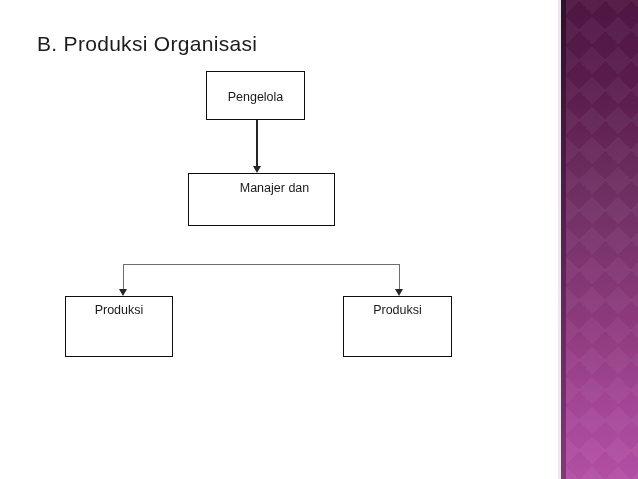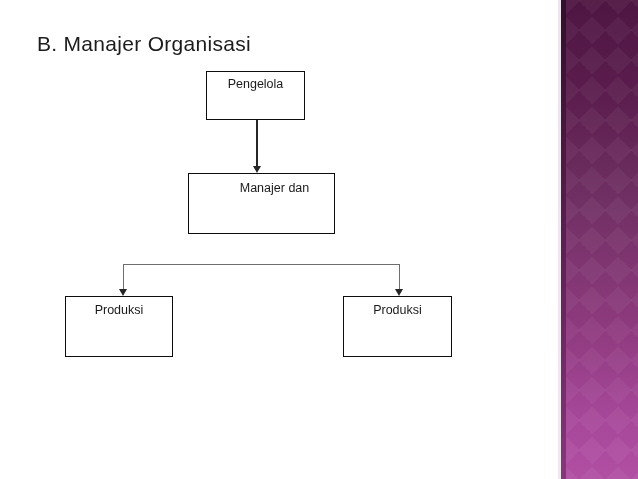--- a/index.html
+++ b/index.html
@@ -43,24 +43,24 @@
   
   .node {
     position: absolute;
     background: #ffffff;
     border: 1.4px solid #0d0d0d;
     box-sizing: border-box;
     text-align: center;
     color: #1a1a1a;
     font-size: 12.5px;
     line-height: 15px;
-    padding-top: 5px;
+    padding-top: 18px;
   }
   .node-pengelola { left: 206px; top: 71px;  width: 99px;  height: 49px; }
-  .node-manajer   { left: 188px; top: 173px; width: 147px; height: 61px; padding-top: 7px; padding-left: 26px; }
+  .node-manajer   { left: 188px; top: 173px; width: 147px; height: 53px; padding-top: 7px; padding-left: 26px; }
   .node-prod-l    { left: 65px;  top: 296px; width: 108px; height: 61px; padding-top: 6px; }
   .node-prod-r    { left: 343px; top: 296px; width: 109px; height: 61px; padding-top: 6px; }
 
   
   .line { position: absolute; background: #6e6e6e; }
   .line-dark { background: #262626; }
 
   .conn-v-top      { left: 256px; top: 120px; width: 1.5px; height: 47px; }
   .elbow-h         { left: 122.5px; top: 263.5px; width: 277px; height: 1.5px; }
   .elbow-v-left    { left: 122.5px; top: 263.5px; width: 1.5px; height: 26px; }
@@ -80,21 +80,21 @@
 <body>
 
 <div class="slide">
 
   <div class="stripe">
     <div class="edge-light"></div>
     <div class="edge-dark"></div>
     <div class="fill"></div>
   </div>
 
-  <div class="title">B. Manajer Organisasi</div>
+  <div class="title">B. Produksi Organisasi</div>
 
   <div>
 
     <div class="node node-pengelola">
       <span>Pengelola</span>
     </div>
 
     <div class="node node-manajer">
       <div>Manajer dan</div>
     </div>

